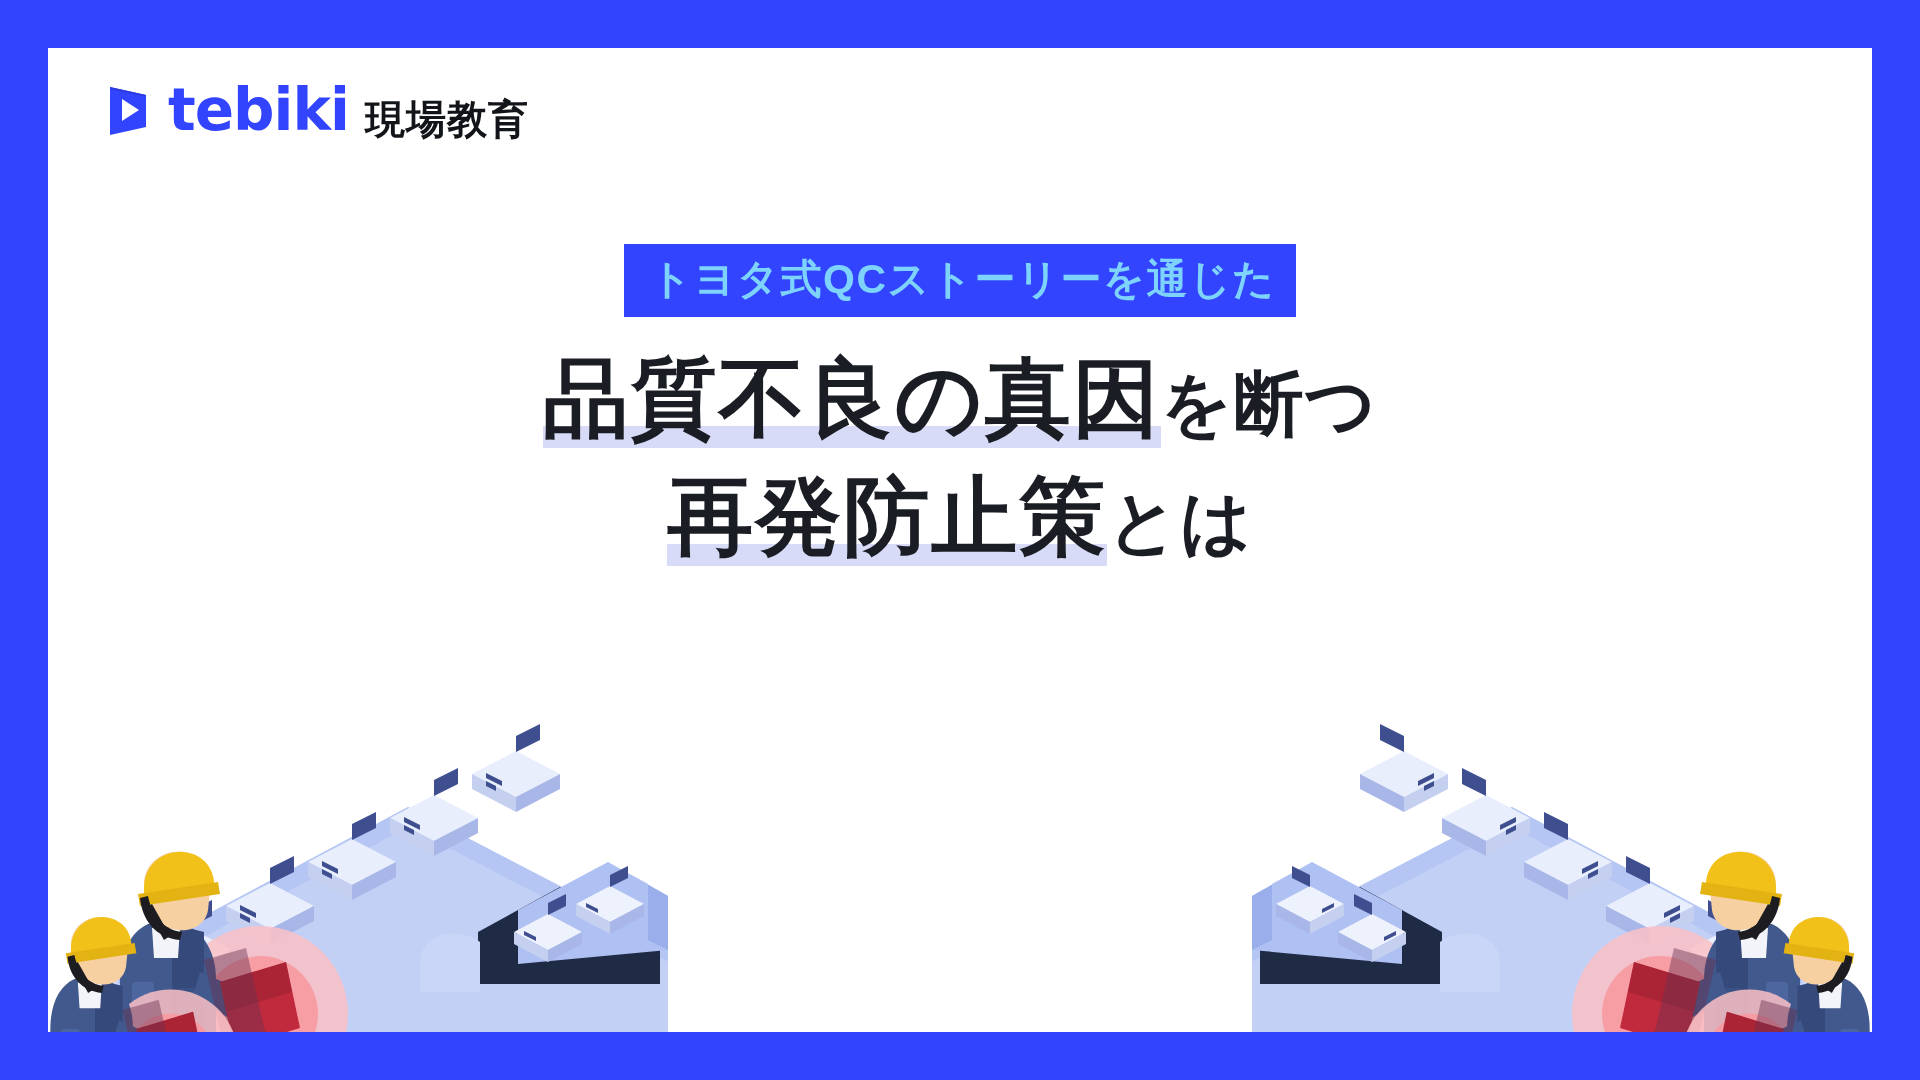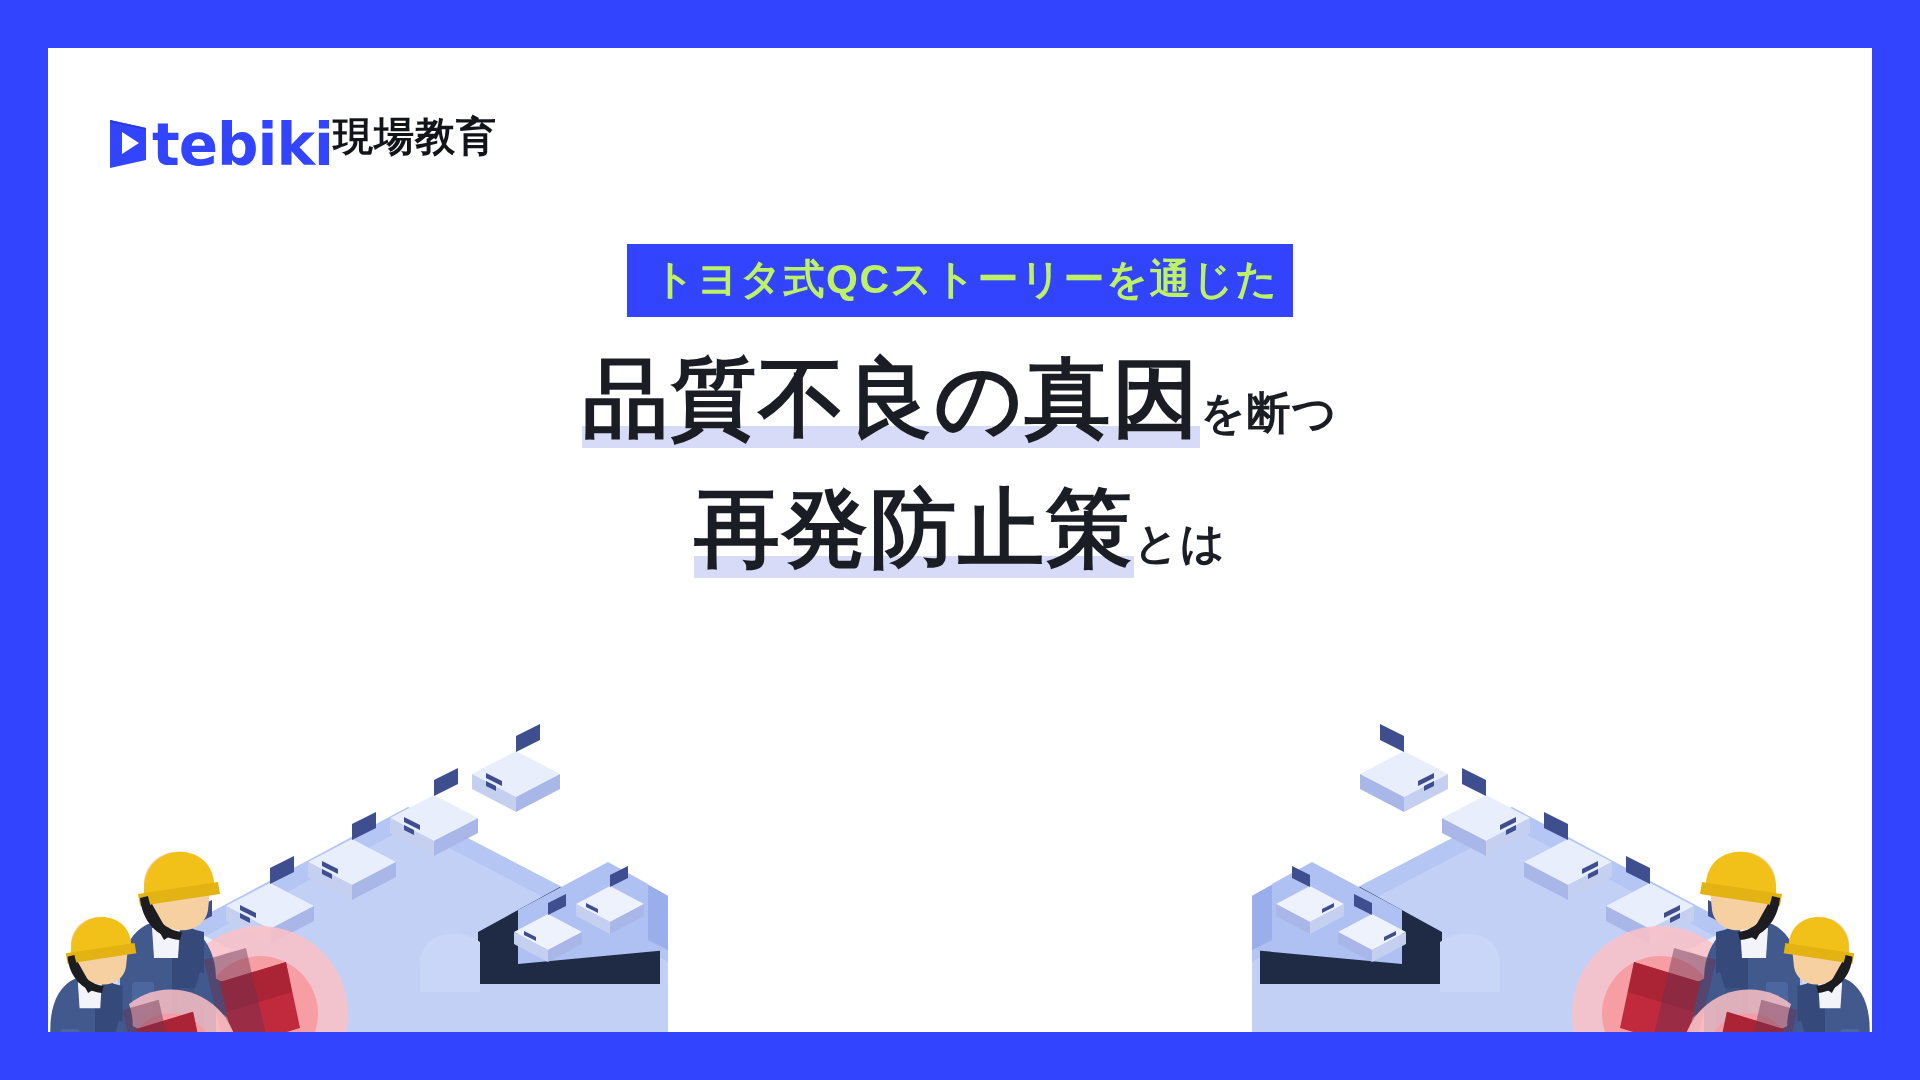--- a/index.html
+++ b/index.html
@@ -11,60 +11,60 @@
   .frame{
     position:absolute;
     left:48px;top:48px;
     width:1824px;height:984px;
     background:#ffffff;
     overflow:hidden;
   }
 
   
   .logo{
-    position:absolute;left:60px;top:68px;
-    display:flex;align-items:flex-start;gap:0;
+    position:absolute;left:60px;top:33px;
+    display:flex;align-items:flex-end;gap:16px;
   }
   .logo-mark{width:44px;height:56px;display:block;}
   .logo-word{
     font-size:58px;font-weight:700;color:#3244FD;
     letter-spacing:-1px;line-height:1;
     font-family:"DejaVu Sans","Liberation Sans",sans-serif;
   }
   .logo-jp{
     font-size:40px;font-weight:700;color:#111418;
     line-height:1;margin-left:0;letter-spacing:1px;
   }
 
   
   .headline{
     position:absolute;left:0;top:196px;width:1824px;
     text-align:center;
   }
   .eyebrow-wrap{line-height:0;}
   .eyebrow{
     display:inline-block;
-    background:#3244FD;color:#bef264;
+    background:#3244FD;color:#7dd3fc;
     font-size:41px;font-weight:700;
     letter-spacing:1.5px;
-    padding:13px 14px 15px 26px;
+    padding:13px 20px 15px 26px;
     line-height:1.1;
   }
   .title-line{
     margin-top:26px;
     font-size:86px;font-weight:700;color:#1A1D23;
     letter-spacing:2px;line-height:1.3;
     white-space:nowrap;
   }
-  .title-line.second{margin-top:18px;}
+  .title-line.second{margin-top:6px;}
   .hl{
     background:linear-gradient(to top,#D7DBF7 0%,#D7DBF7 22%,rgba(215,219,247,0) 22%);
     padding-bottom:2px;
   }
-  .sm{font-size:44px;letter-spacing:1px;}
+  .sm{font-size:70px;letter-spacing:1px;}
 
   
   .art{position:absolute;bottom:0;}
   .art.left{left:0;}
   .art.right{right:0;transform:scaleX(-1);}
 </style>
 </head>
 <body>
 
 <div class="frame">

